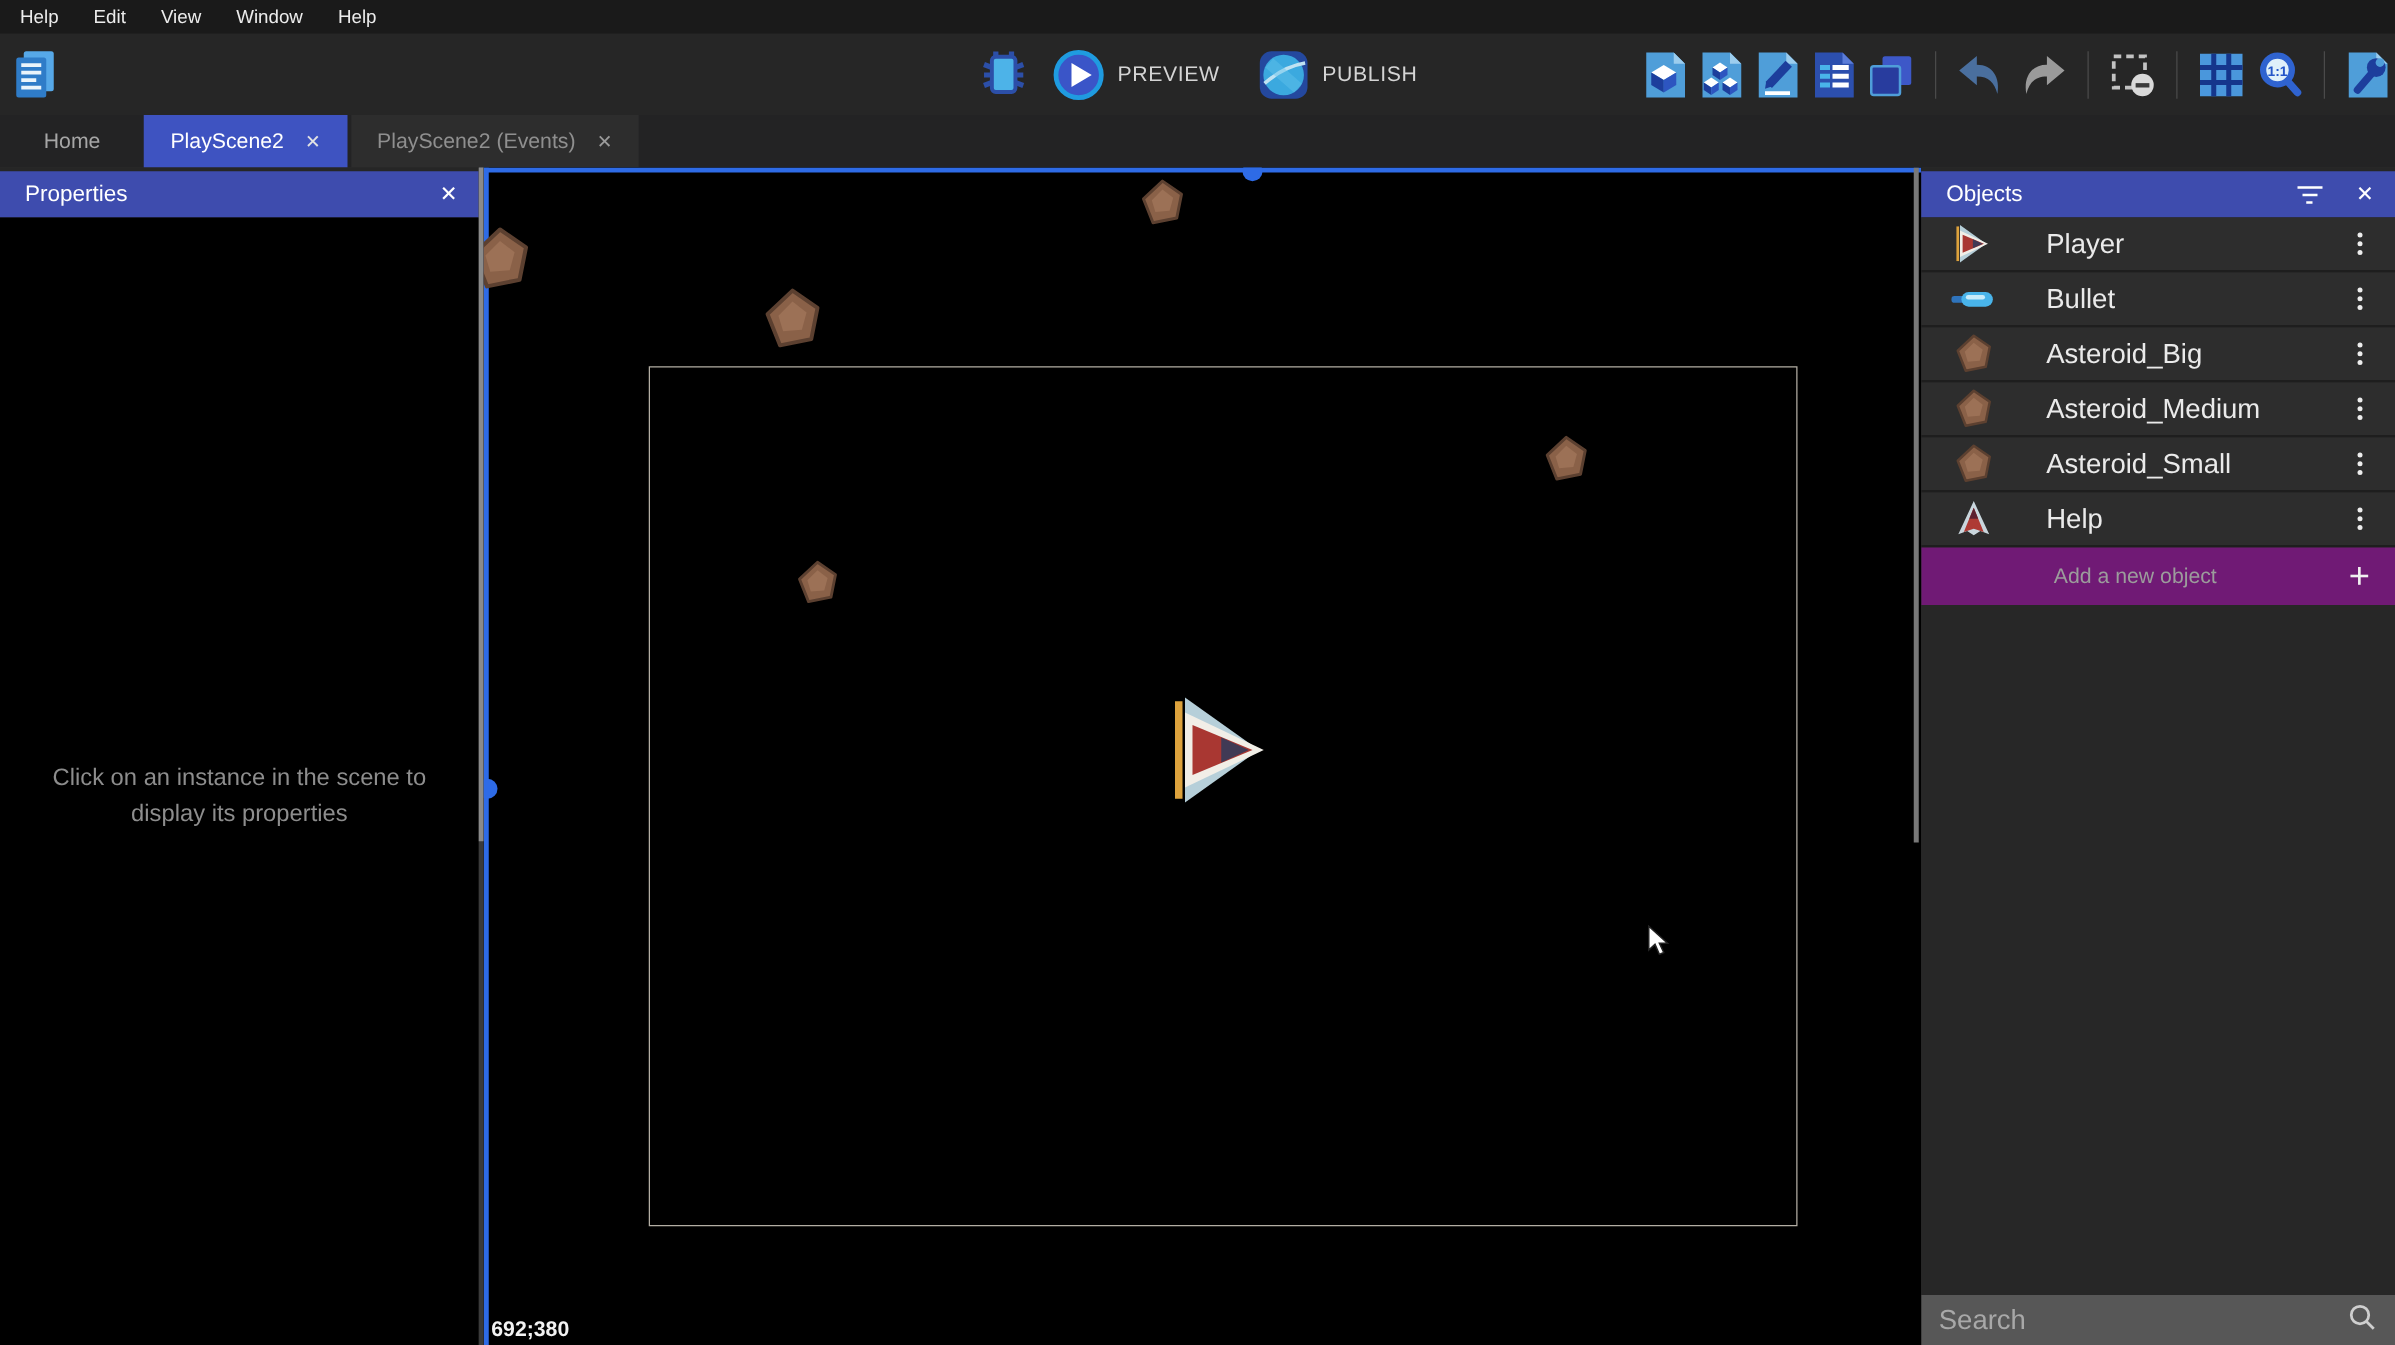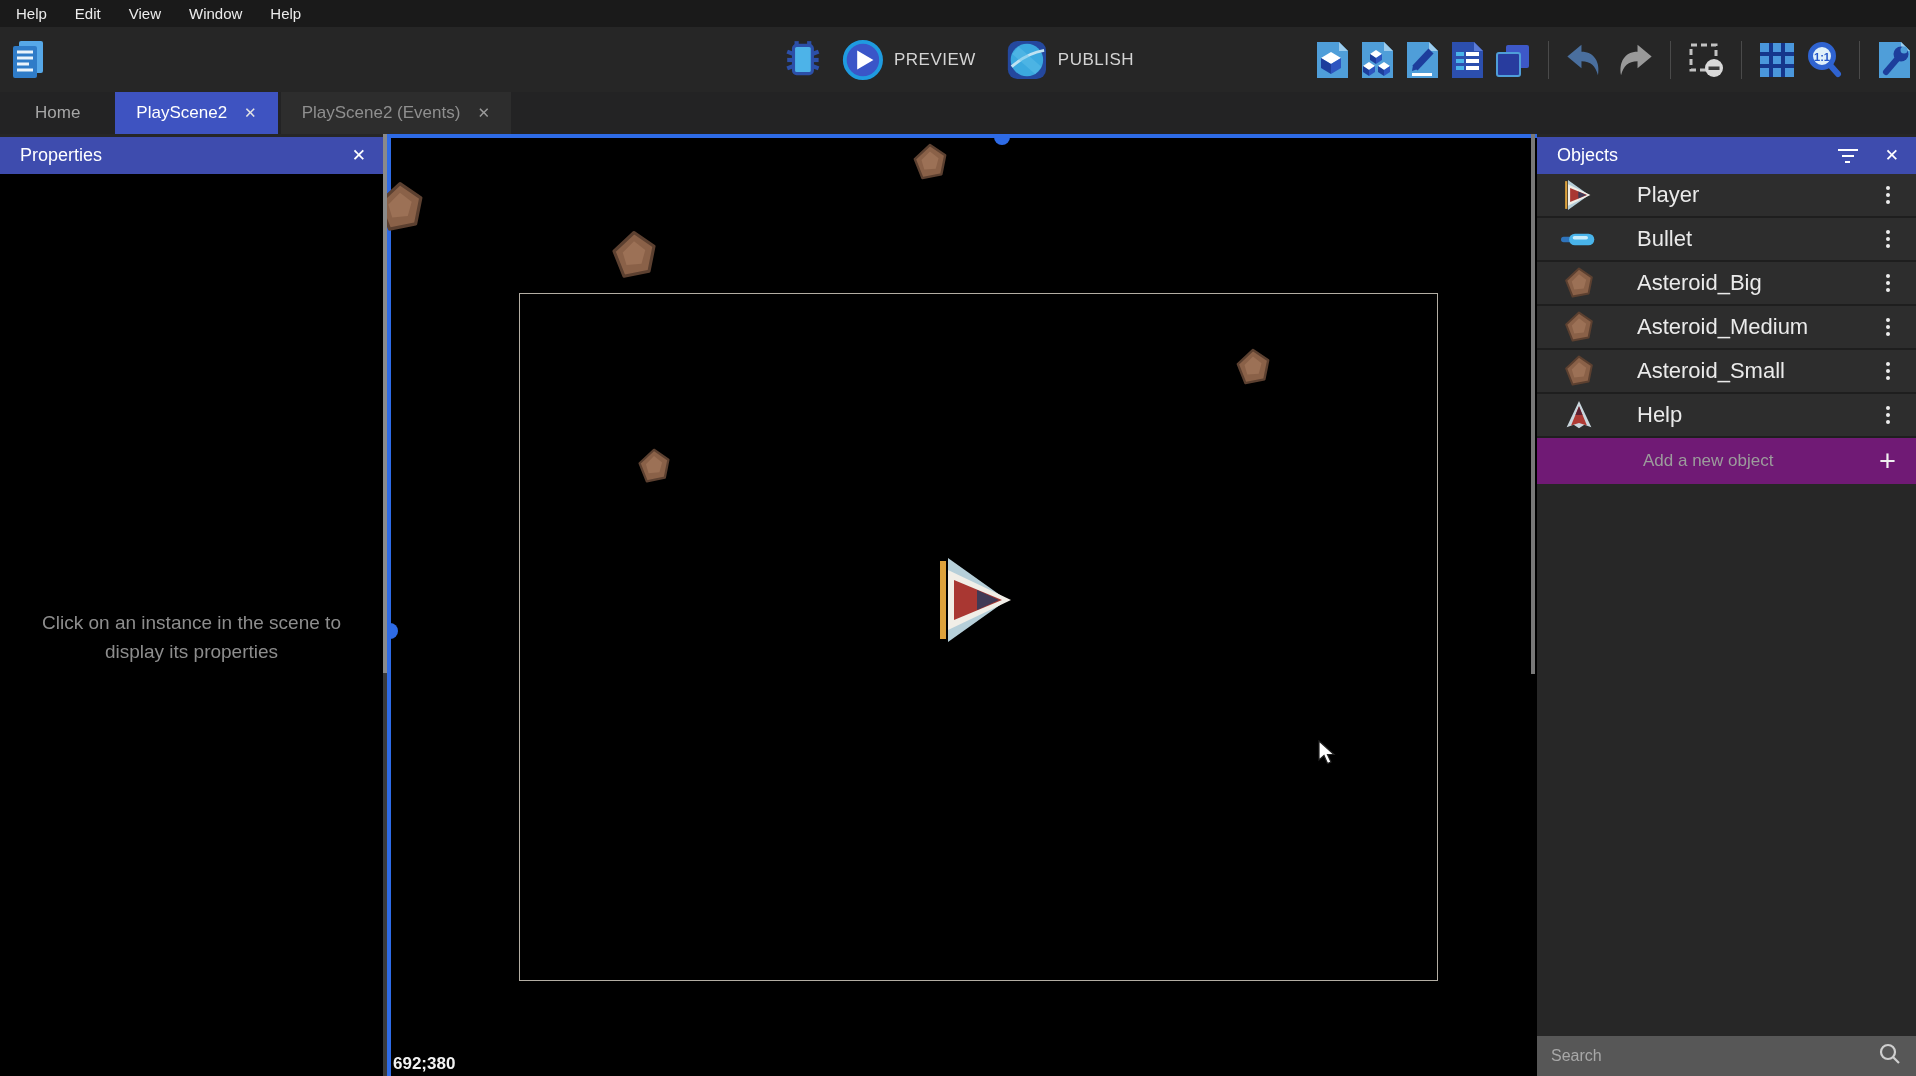--- a/index.html
+++ b/index.html
@@ -64,21 +64,21 @@
   .objects-body { flex:1; background:#272727; position:relative; overflow:hidden; }
   .obj-row { height:44px; background:#2d2d2d; border-bottom:2px solid #1e1e1e; display:flex; align-items:center; }
   .obj-icon { width:38px; margin-left:23px; display:flex; justify-content:center; align-items:center; }
   .obj-label { margin-left:39px; font-size:22px; color:#eaeaea; flex:1; }
   .dots { margin-right:18px; display:flex; flex-direction:column; gap:3px; align-items:center; width:20px; }
   .dots i { width:4px; height:4px; border-radius:50%; background:#ededed; }
   .add-row { height:46px; background:#701a75; display:flex; align-items:center; }
   .add-label { margin-left:106px; color:#9c9c9c; font-size:17px; flex:1; }
   .plus-icon { margin-right:20px; color:#f0f0f0; font-size:29px; font-weight:300; line-height:1; }
   .search-bar { position:absolute; bottom:0; left:0; right:0; height:40px; background:#575757; display:flex; align-items:center; padding:0 14px; }
-  .search-bar input { flex:1; background:transparent; border:none; outline:none; color:#dcdcdc; font-size:16px; font-family:"Liberation Sans",sans-serif; }
+  .search-bar input { flex:1; background:transparent; border:none; outline:none; color:#dcdcdc; font-size:22px; font-family:"Liberation Sans",sans-serif; }
   .search-bar input::placeholder { color:#a8a8a8; }
 </style>
 </head>
 <body>
 
 <div class="app">
 
   <div class="menu-bar">
       <div class="menu-item">Help</div>
       <div class="menu-item">Edit</div>

